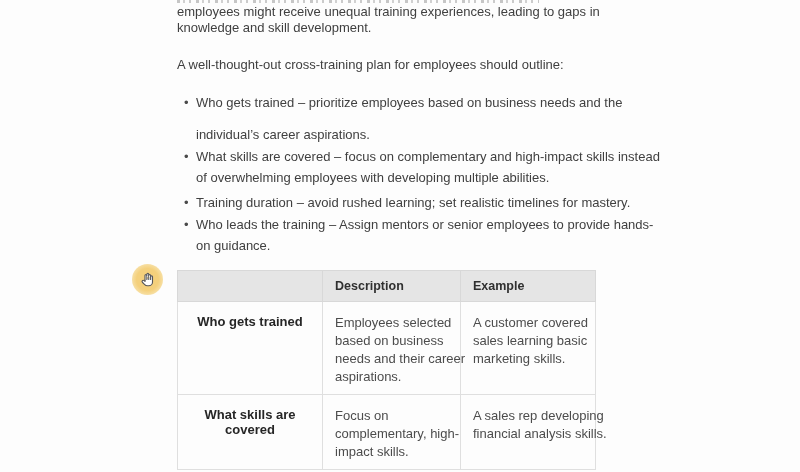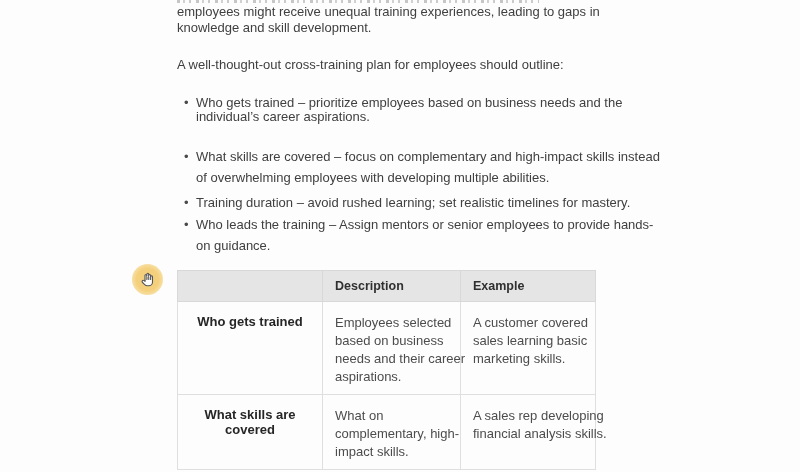--- a/index.html
+++ b/index.html
@@ -75,21 +75,21 @@
   <div class="tline" style="left:177px;top:17px">knowledge and skill development.</div>
 </div>
 
 <div class="tline" style="left:177px;top:54px">A well-thought-out cross-training plan for employees should outline:</div>
 
 <div>
 
   <div>
     <span class="tline dot" style="left:184px;top:92px">•</span>
     <div class="tline" style="left:196px;top:92px">Who gets trained – prioritize employees based on business needs and the</div>
-    <div class="tline" style="left:196px;top:106px">individual’s career aspirations.</div>
+    <div class="tline" style="left:196px;top:124px">individual’s career aspirations.</div>
   </div>
 
   <div>
     <span class="tline dot" style="left:184px;top:146px">•</span>
     <div class="tline" style="left:196px;top:146px">What skills are covered – focus on complementary and high-impact skills instead</div>
     <div class="tline" style="left:196px;top:167px">of overwhelming employees with developing multiple abilities.</div>
   </div>
 
   <div>
     <span class="tline dot" style="left:184px;top:192px">•</span>
@@ -128,21 +128,21 @@
       </td>
       <td class="cell">
         <div class="cline">A customer covered</div>
         <div class="cline">sales learning basic</div>
         <div class="cline">marketing skills.</div>
       </td>
     </tr>
     <tr class="r2">
       <th class="row-label">What skills are covered</th>
       <td class="cell">
-        <div class="cline">What on</div>
+        <div class="cline">Focus on</div>
         <div class="cline">complementary, high-</div>
         <div class="cline">impact skills.</div>
       </td>
       <td class="cell">
         <div class="cline">A sales rep developing</div>
         <div class="cline">financial analysis skills.</div>
       </td>
     </tr>
   </tbody>
 </table>

